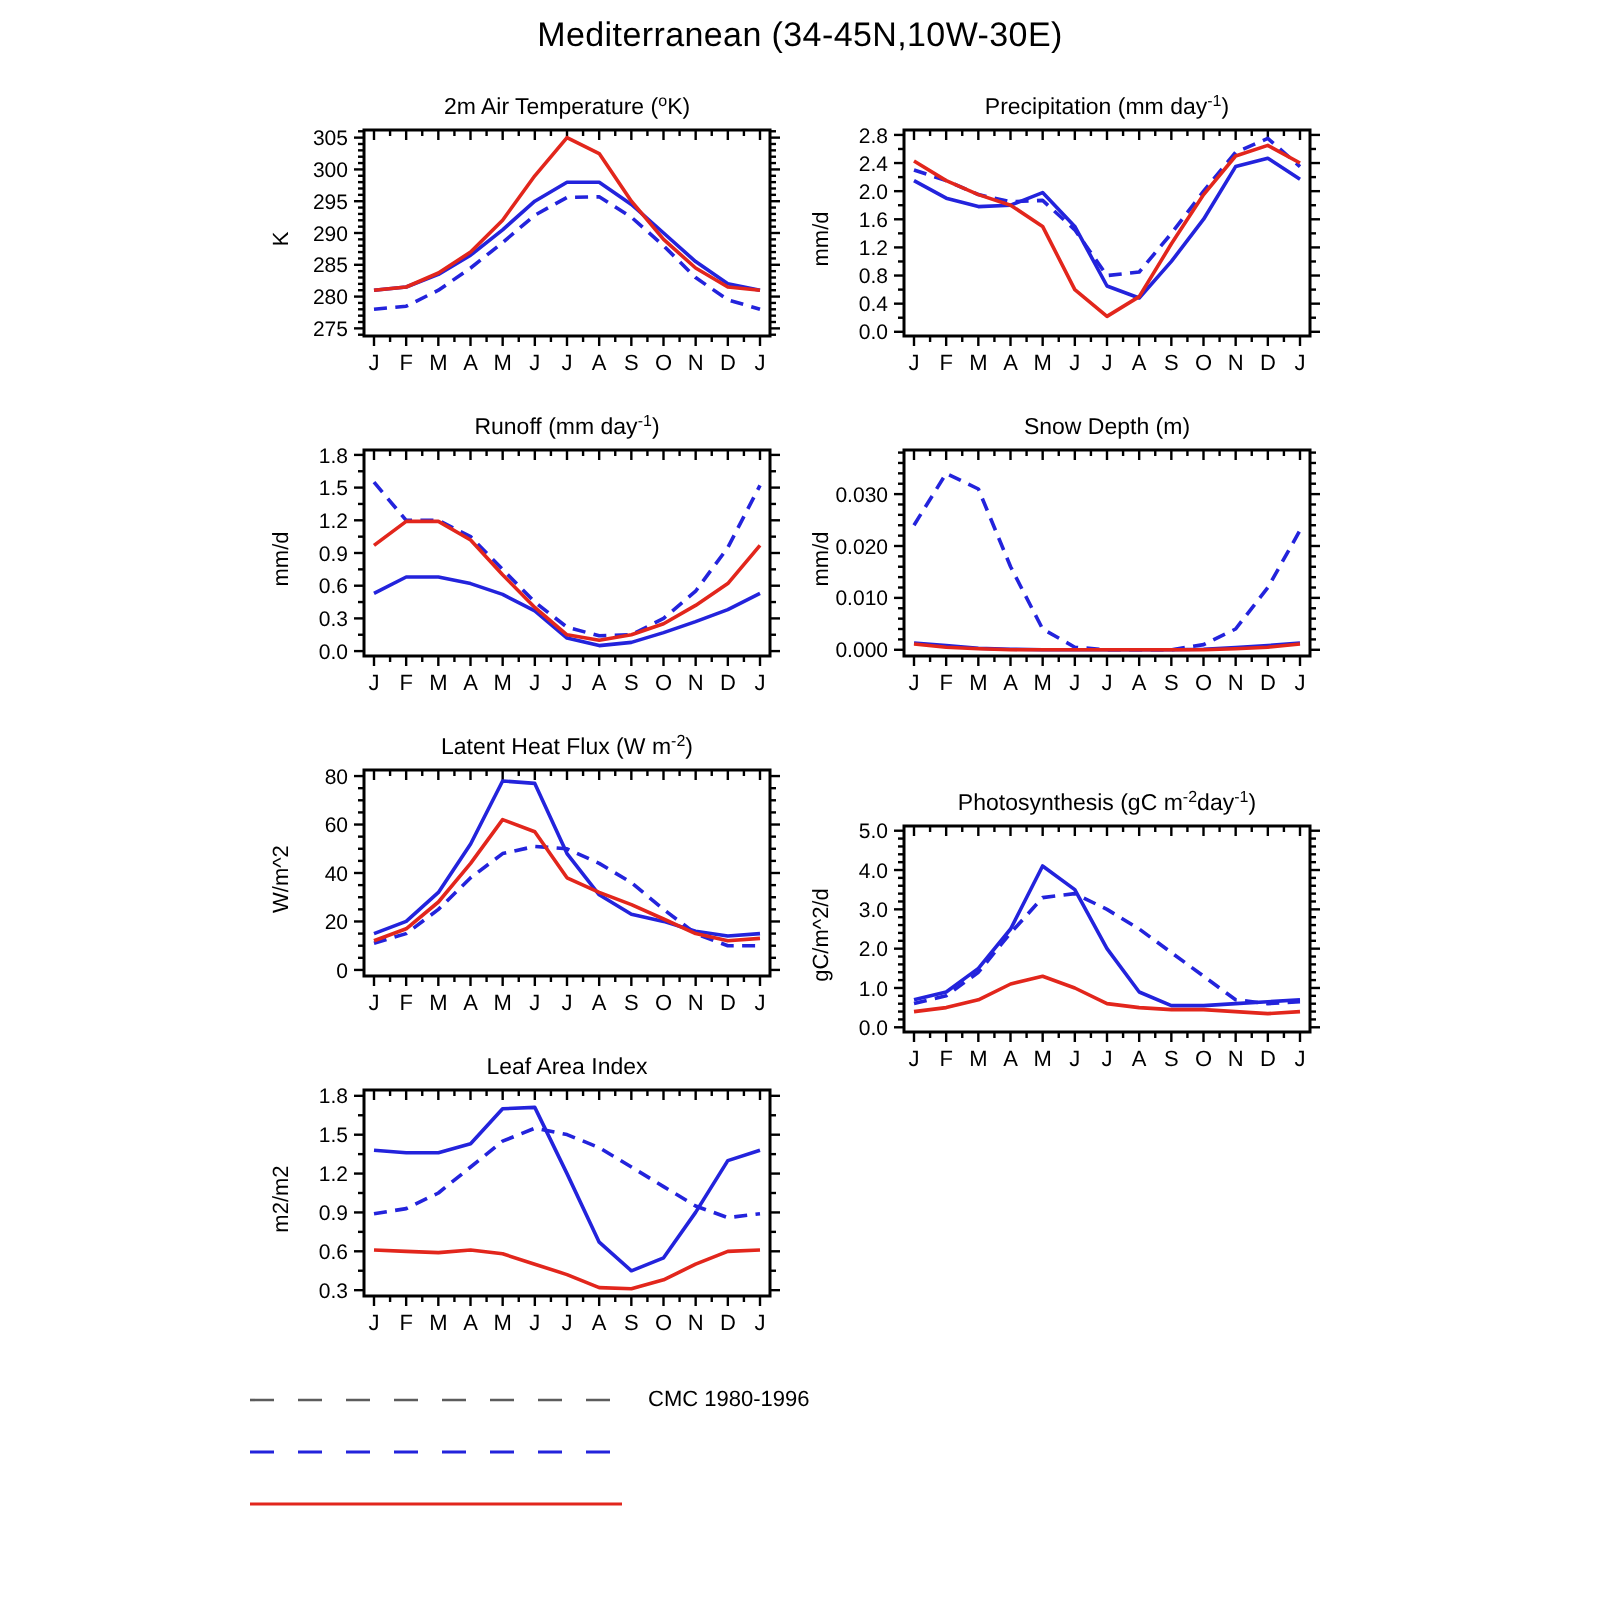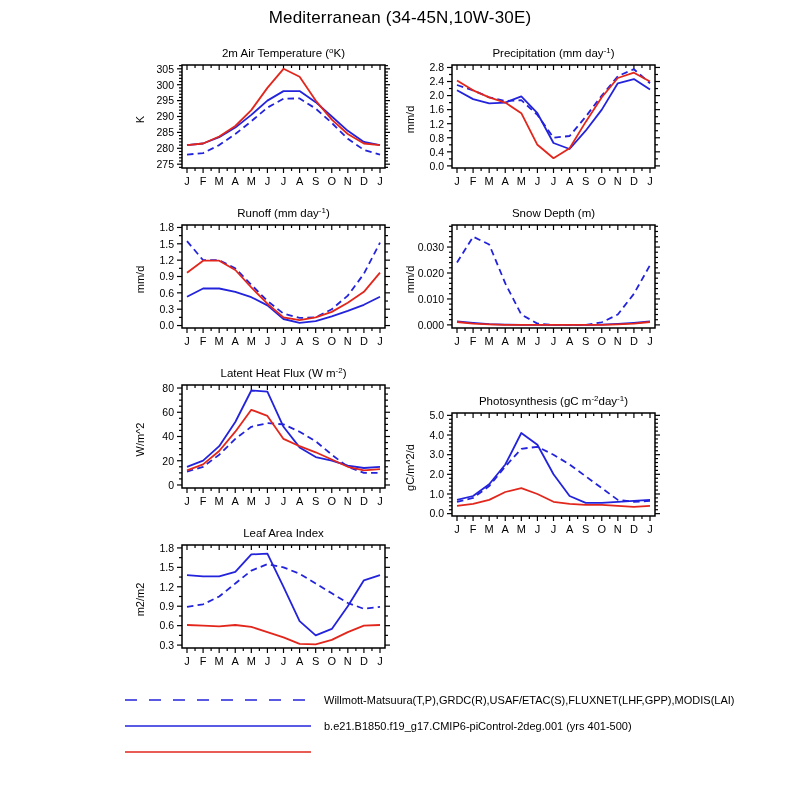--- a/index.html
+++ b/index.html
@@ -840,28 +840,27 @@
       <text x="24" y="76.5" font-size="11" text-anchor="middle" fill="#000" font-family="&quot;Liberation Sans&quot;, sans-serif" transform="rotate(-90 24 76.5)">m2/m2</text>
       <polyline points="67.0,83.9 83.1,81.3 99.2,73.5 115.3,60.5 131.3,47.6 147.4,41.1 163.5,44.3 179.6,50.8 195.7,60.5 211.8,70.3 227.8,80.0 243.9,85.8 260.0,83.9" fill="none" stroke="#2323dc" stroke-width="1.8" stroke-linejoin="round" stroke-linecap="butt" stroke-dasharray="6.5 4.2"></polyline>
       <polyline points="67.0,52.1 83.1,53.4 99.2,53.4 115.3,48.9 131.3,31.4 147.4,30.7 163.5,63.8 179.6,98.1 195.7,112.4 211.8,105.9 227.8,83.2 243.9,57.3 260.0,52.1" fill="none" stroke="#2323dc" stroke-width="1.8" stroke-linejoin="round" stroke-linecap="butt"></polyline>
       <polyline points="67.0,102.0 83.1,102.7 99.2,103.3 115.3,102.0 131.3,103.9 147.4,109.1 163.5,114.3 179.6,120.8 195.7,121.4 211.8,116.9 227.8,109.1 243.9,102.7 260.0,102.0" fill="none" stroke="#e2261c" stroke-width="1.8" stroke-linejoin="round" stroke-linecap="butt"></polyline>
     </svg>
   </div>
 
 <div class="legend">
   <div class="legend-row">
     <svg viewBox="0 0 190 16">
-      <line x1="2" y1="8" x2="188" y2="8" stroke-width="1.5" stroke="#2323dc" stroke-dasharray="12 12"></line>
-    </svg>
-    <span class="legend-label">Willmott-Matsuura(T,P),GRDC(R),USAF/ETAC(S),FLUXNET(LHF,GPP),MODIS(LAI)</span>
+      <line x1="2" y1="8" x2="188" y2="8" stroke-width="1.3" stroke="#5c5c5c" stroke-dasharray="12 12"></line>
+    </svg>
+    <span class="legend-label">CMC 1980-1996</span>
   </div>
   <div class="legend-row">
     <svg viewBox="0 0 190 16">
-      <line x1="2" y1="8" x2="188" y2="8" stroke-width="1.5" stroke="#2323dc"></line>
-    </svg>
-    <span class="legend-label">b.e21.B1850.f19_g17.CMIP6-piControl-2deg.001 (yrs 401-500)</span>
+      <line x1="2" y1="8" x2="188" y2="8" stroke-width="1.5" stroke="#2323dc" stroke-dasharray="12 12"></line>
+    </svg>
   </div>
   <div class="legend-row">
     <svg viewBox="0 0 190 16">
       <line x1="2" y1="8" x2="188" y2="8" stroke-width="1.5" stroke="#e2261c"></line>
     </svg>
   </div>
 </div>
 
 </body></html>

